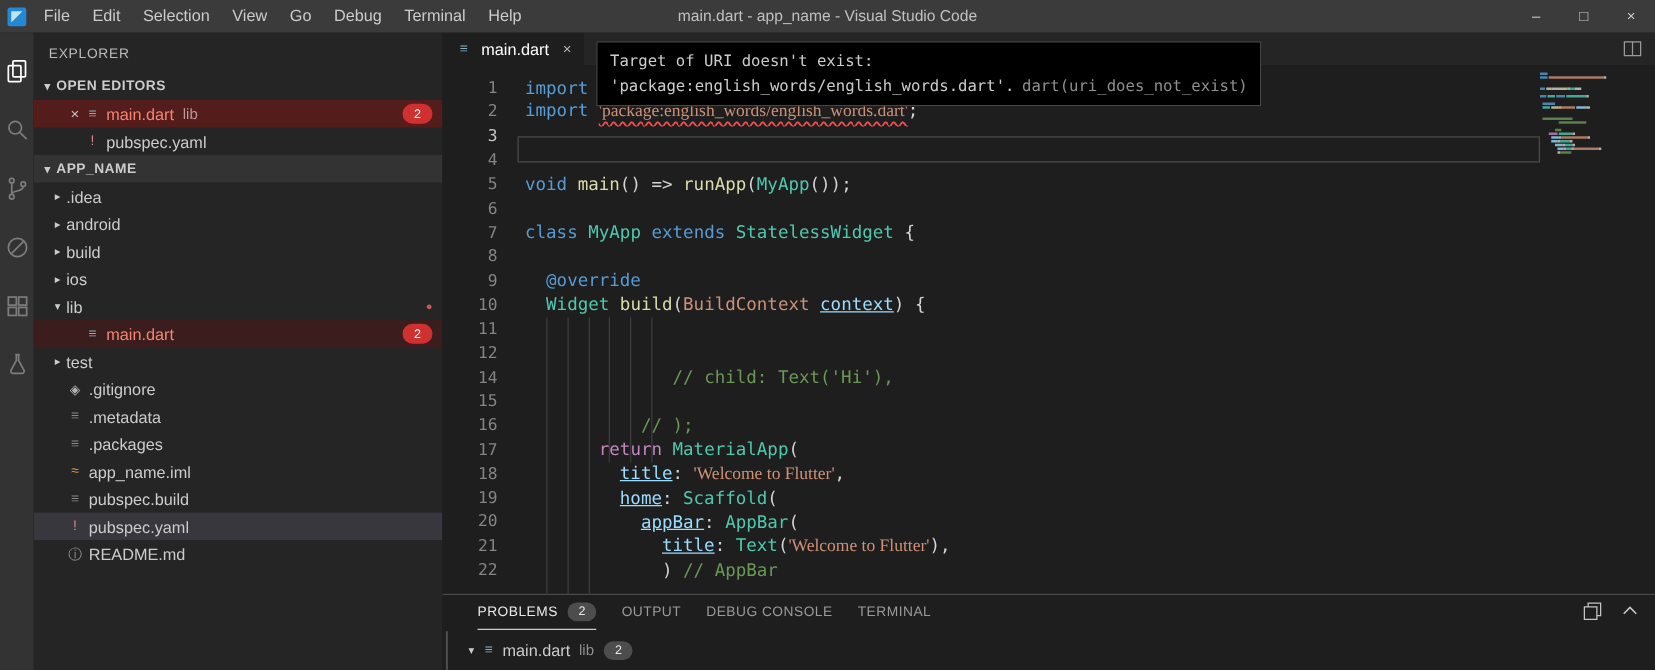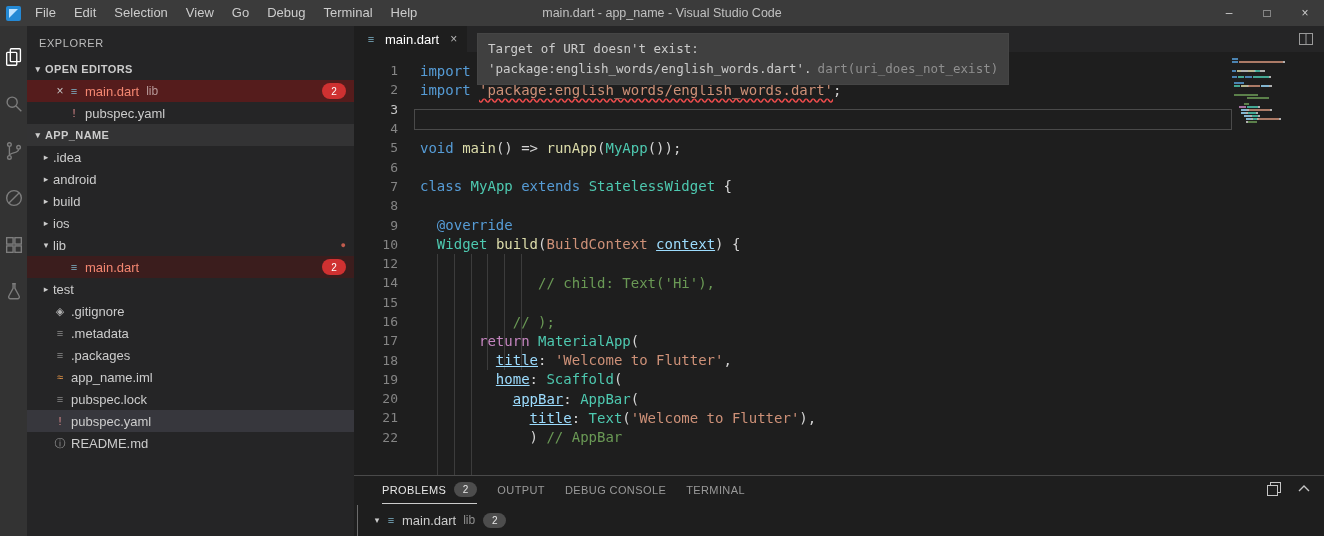--- a/index.html
+++ b/index.html
@@ -50,30 +50,30 @@
   .tab-close{font-size:12px;color:#b5b5b5;margin-left:4px;}
   #split-icon{position:absolute;right:10px;top:5px;}
   #editor{flex:1;position:relative;overflow:hidden;}
   .code-row{display:flex;height:19.3px;align-items:center;font-family:"DejaVu Sans Mono",monospace;
        font-size:14px;white-space:pre;}
   #code-lines{position:absolute;top:9px;left:0;right:0;}
   .ln{width:44px;text-align:right;color:#858585;font-size:13px;flex:none;}
   .ln-active{color:#c6c6c6;}
   .lc{padding-left:22px;flex:1;color:var(--c-text);}
   .tok-kw{color:var(--c-keyword);} .tok-kwp{color:var(--c-keyword2);} .tok-type{color:var(--c-type);}
-  .tok-fn{color:var(--c-func);} .tok-str{color:var(--c-string);} .tok-cm{color:var(--c-comment);}
+  .tok-fn{color:var(--c-func);} .tok-str{color:var(--c-string);font-family:Liberation Serif, serif;} .tok-cm{color:var(--c-comment);}
   .tok-prop{color:var(--c-property);text-decoration:underline;} .tok-txt{color:var(--c-text);} .tok-typeo{color:var(--c-string);}
   .squiggle{text-decoration:underline;text-decoration-style:wavy;text-decoration-color:var(--c-squiggle);
        text-decoration-skip-ink:none;text-underline-offset:3px;}
   #line-box{position:absolute;left:60px;right:92px;height:19px;border:1px solid #4a4a4a;top:56.6px;}
   .guide{position:absolute;width:1px;background:#3c3c3c;}
   #minimap{position:absolute;top:6px;right:32px;width:60px;height:260px;}
   .mm-bar{position:absolute;height:2px;opacity:.8;}
   
-  #hover{position:absolute;left:123px;top:7px;z-index:50;background:#404040;border:1px solid #454545;
+  #hover{position:absolute;left:123px;top:7px;z-index:50;background:#000000;border:1px solid #454545;
        padding:5px 10px;font-family:"DejaVu Sans Mono",monospace;font-size:12.5px;line-height:20px;
        color:#cccccc;white-space:nowrap;}
   .hover-source{color:#8f8f8f;margin-left:6px;}
   
   #panel{height:60px;flex:none;border-top:1px solid #4a4a4a;position:relative;background:#1e1e1e;}
   #panel-header{height:27px;display:flex;align-items:center;padding-left:28px;gap:20px;position:relative;}
   .panel-tab{font-size:11px;letter-spacing:.4px;color:#9a9a9a;height:100%;display:flex;align-items:center;gap:8px;}
   .panel-tab.active{color:#e7e7e7;border-bottom:1px solid #cccccc;}
   .panel-badge{background:var(--c-badge-gray);border-radius:9px;min-width:15px;height:15px;font-size:10px;
        color:#e8e8e8;display:flex;align-items:center;justify-content:center;padding:0 4px;}
@@ -226,21 +226,21 @@
           <div class="row" style="padding-left: 26px;">
             <span class="file-glyph" style="color: rgb(138, 138, 138);">≡</span>
             <span>.packages</span>
           </div>
           <div class="row" style="padding-left: 26px;">
             <span class="file-glyph" style="color: rgb(232, 152, 74);">≈</span>
             <span>app_name.iml</span>
           </div>
           <div class="row" style="padding-left: 26px;">
             <span class="file-glyph" style="color: rgb(138, 138, 138);">≡</span>
-            <span>pubspec.lock</span>
+            <span>pubspec.build</span>
           </div>
           <div class="row sel-gray" style="padding-left: 26px;">
             <span class="file-glyph" style="color: rgb(216, 136, 138);">!</span>
             <span>pubspec.yaml</span>
           </div>
           <div class="row" style="padding-left: 26px;">
             <span class="file-glyph" style="color: rgb(154, 154, 154);">ⓘ</span>
             <span>README.md</span>
           </div>
         </div>
@@ -275,20 +275,21 @@
             <div class="code-row"><div class="ln">1</div><div class="lc"><span class="tok-kw">import</span></div></div>
             <div class="code-row"><div class="ln">2</div><div class="lc"><span class="tok-kw">import</span><span class="tok-txt"> </span><span class="tok-str squiggle">'package:english_words/english_words.dart'</span><span class="tok-txt">;</span></div></div>
             <div class="code-row"><div class="ln ln-active">3</div><div class="lc"></div></div>
             <div class="code-row"><div class="ln">4</div><div class="lc"></div></div>
             <div class="code-row"><div class="ln">5</div><div class="lc"><span class="tok-kw">void</span><span class="tok-txt"> </span><span class="tok-fn">main</span><span class="tok-txt">() =&gt; </span><span class="tok-fn">runApp</span><span class="tok-txt">(</span><span class="tok-type">MyApp</span><span class="tok-txt">());</span></div></div>
             <div class="code-row"><div class="ln">6</div><div class="lc"></div></div>
             <div class="code-row"><div class="ln">7</div><div class="lc"><span class="tok-kw">class</span><span class="tok-txt"> </span><span class="tok-type">MyApp</span><span class="tok-txt"> </span><span class="tok-kw">extends</span><span class="tok-txt"> </span><span class="tok-type">StatelessWidget</span><span class="tok-txt"> {</span></div></div>
             <div class="code-row"><div class="ln">8</div><div class="lc"></div></div>
             <div class="code-row"><div class="ln">9</div><div class="lc"><span class="tok-txt">  </span><span class="tok-kw">@override</span></div></div>
             <div class="code-row"><div class="ln">10</div><div class="lc"><span class="tok-txt">  </span><span class="tok-type">Widget</span><span class="tok-txt"> </span><span class="tok-fn">build</span><span class="tok-txt">(</span><span class="tok-typeo">BuildContext</span><span class="tok-txt"> </span><span class="tok-prop">context</span><span class="tok-txt">) {</span></div></div>
+            <div class="code-row"><div class="ln">11</div><div class="lc"></div></div>
             <div class="code-row"><div class="ln">12</div><div class="lc"></div></div>
             <div class="code-row"><div class="ln">14</div><div class="lc"><span class="tok-txt">              </span><span class="tok-cm">// child: Text('Hi'),</span></div></div>
             <div class="code-row"><div class="ln">15</div><div class="lc"></div></div>
             <div class="code-row"><div class="ln">16</div><div class="lc"><span class="tok-txt">           </span><span class="tok-cm">// );</span></div></div>
             <div class="code-row"><div class="ln">17</div><div class="lc"><span class="tok-txt">       </span><span class="tok-kwp">return</span><span class="tok-txt"> </span><span class="tok-type">MaterialApp</span><span class="tok-txt">(</span></div></div>
             <div class="code-row"><div class="ln">18</div><div class="lc"><span class="tok-txt">         </span><span class="tok-prop">title</span><span class="tok-txt">: </span><span class="tok-str">'Welcome to Flutter'</span><span class="tok-txt">,</span></div></div>
             <div class="code-row"><div class="ln">19</div><div class="lc"><span class="tok-txt">         </span><span class="tok-prop">home</span><span class="tok-txt">: </span><span class="tok-type">Scaffold</span><span class="tok-txt">(</span></div></div>
             <div class="code-row"><div class="ln">20</div><div class="lc"><span class="tok-txt">           </span><span class="tok-prop">appBar</span><span class="tok-txt">: </span><span class="tok-type">AppBar</span><span class="tok-txt">(</span></div></div>
             <div class="code-row"><div class="ln">21</div><div class="lc"><span class="tok-txt">             </span><span class="tok-prop">title</span><span class="tok-txt">: </span><span class="tok-type">Text</span><span class="tok-txt">(</span><span class="tok-str">'Welcome to Flutter'</span><span class="tok-txt">),</span></div></div>
             <div class="code-row"><div class="ln">22</div><div class="lc"><span class="tok-txt">             </span><span class="tok-txt">) </span><span class="tok-cm">// AppBar</span></div></div>

